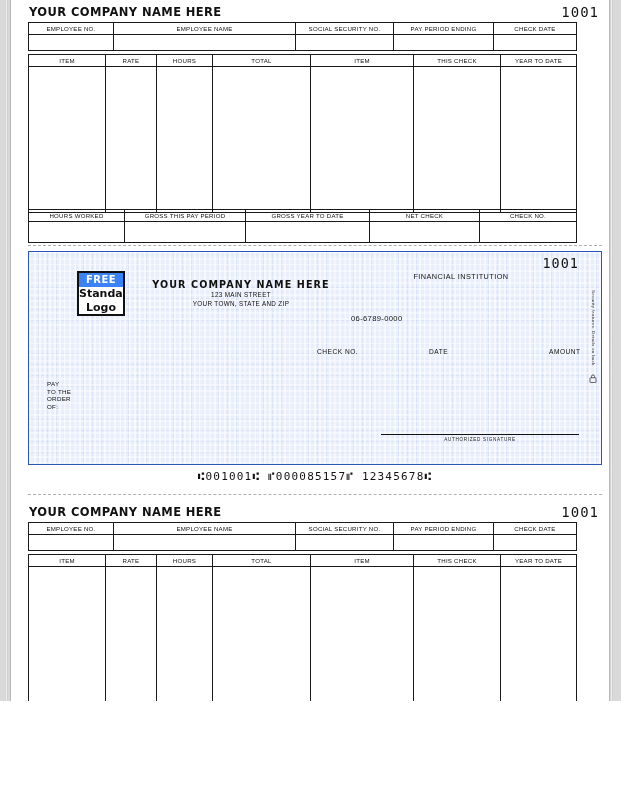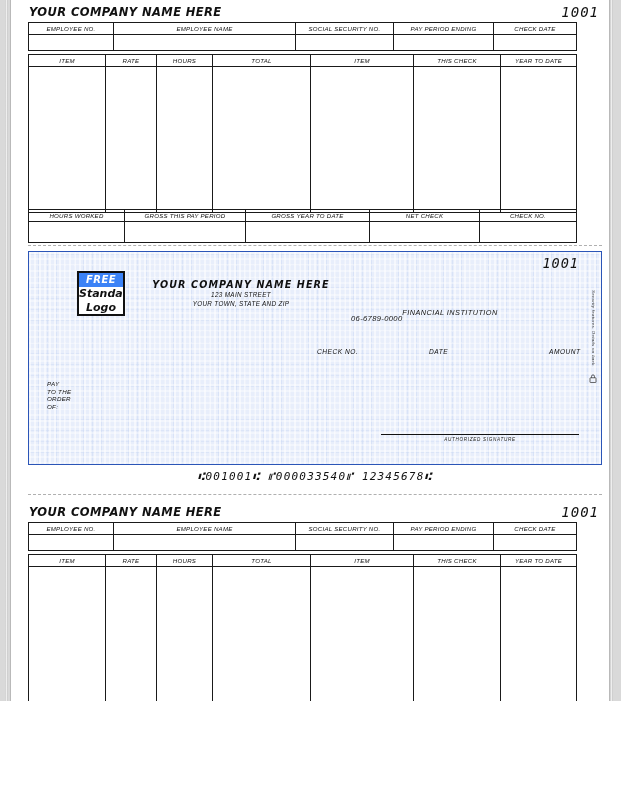--- a/index.html
+++ b/index.html
@@ -13,21 +13,20 @@
     -webkit-font-smoothing: none;
   }
 
   
   #page {
     position: relative;
     width: 621px;
     height: 701px;
     background: #d9d9d9;
     overflow: hidden;
-    font-style: italic;
   }
   .sheet {
     position: absolute;
     left: 11px;
     top: 0px;
     width: 598px;
     height: 788px;
     background: #ffffff;
     box-shadow: 0 0 0 1px #b9b9b9;
   }
@@ -163,26 +162,25 @@
     letter-spacing: 1.1px;
     font-family: "DejaVu Sans", sans-serif;
   }
   .payer-line {
     font-size: 6.3px;
     letter-spacing: .35px;
     line-height: 9px;
   }
   .bank-block {
     position: absolute;
-    left: 316px;
+    left: 327px;
     top: 20px;
     width: 210px;
     text-align: center;
     color: #111;
-    margin-top: 36px;
   }
   .bank-line {
     font-size: 7.3px;
     letter-spacing: .45px;
     line-height: 10px;
   }
   .fraction {
     position: absolute;
     left: 322px;
     top: 62px;
@@ -426,21 +424,21 @@
       <div class="sig-label">AUTHORIZED SIGNATURE</div>
 
       <div class="security-note">Security features. Details on back.</div>
 
       <svg class="lock-icon" viewBox="0 0 10 12">
         <rect x="1" y="5" width="8" height="6.4" rx="0.8" fill="none" stroke="#333" stroke-width="1"></rect>
         <path d="M3 5 V3.2 a2 2 0 0 1 4 0 V5" fill="none" stroke="#333" stroke-width="1"></path>
       </svg>
     </div>
 
-    <div class="micr" style="top:470px;">⑆001001⑆ ⑈000033540⑈ 12345678⑆</div>
+    <div class="micr" style="top:470px;">⑆001001⑆ ⑈000085157⑈ 12345678⑆</div>
 
     <div class="perf" style="top:494px;"></div>
 
     <div class="stub" style="top:504px;">
       <div class="stub-head">
         <div class="company-name">YOUR COMPANY NAME HERE</div>
         <div class="stub-number">1001</div>
       </div>
 
       <table class="grid" style="top:18px;">

